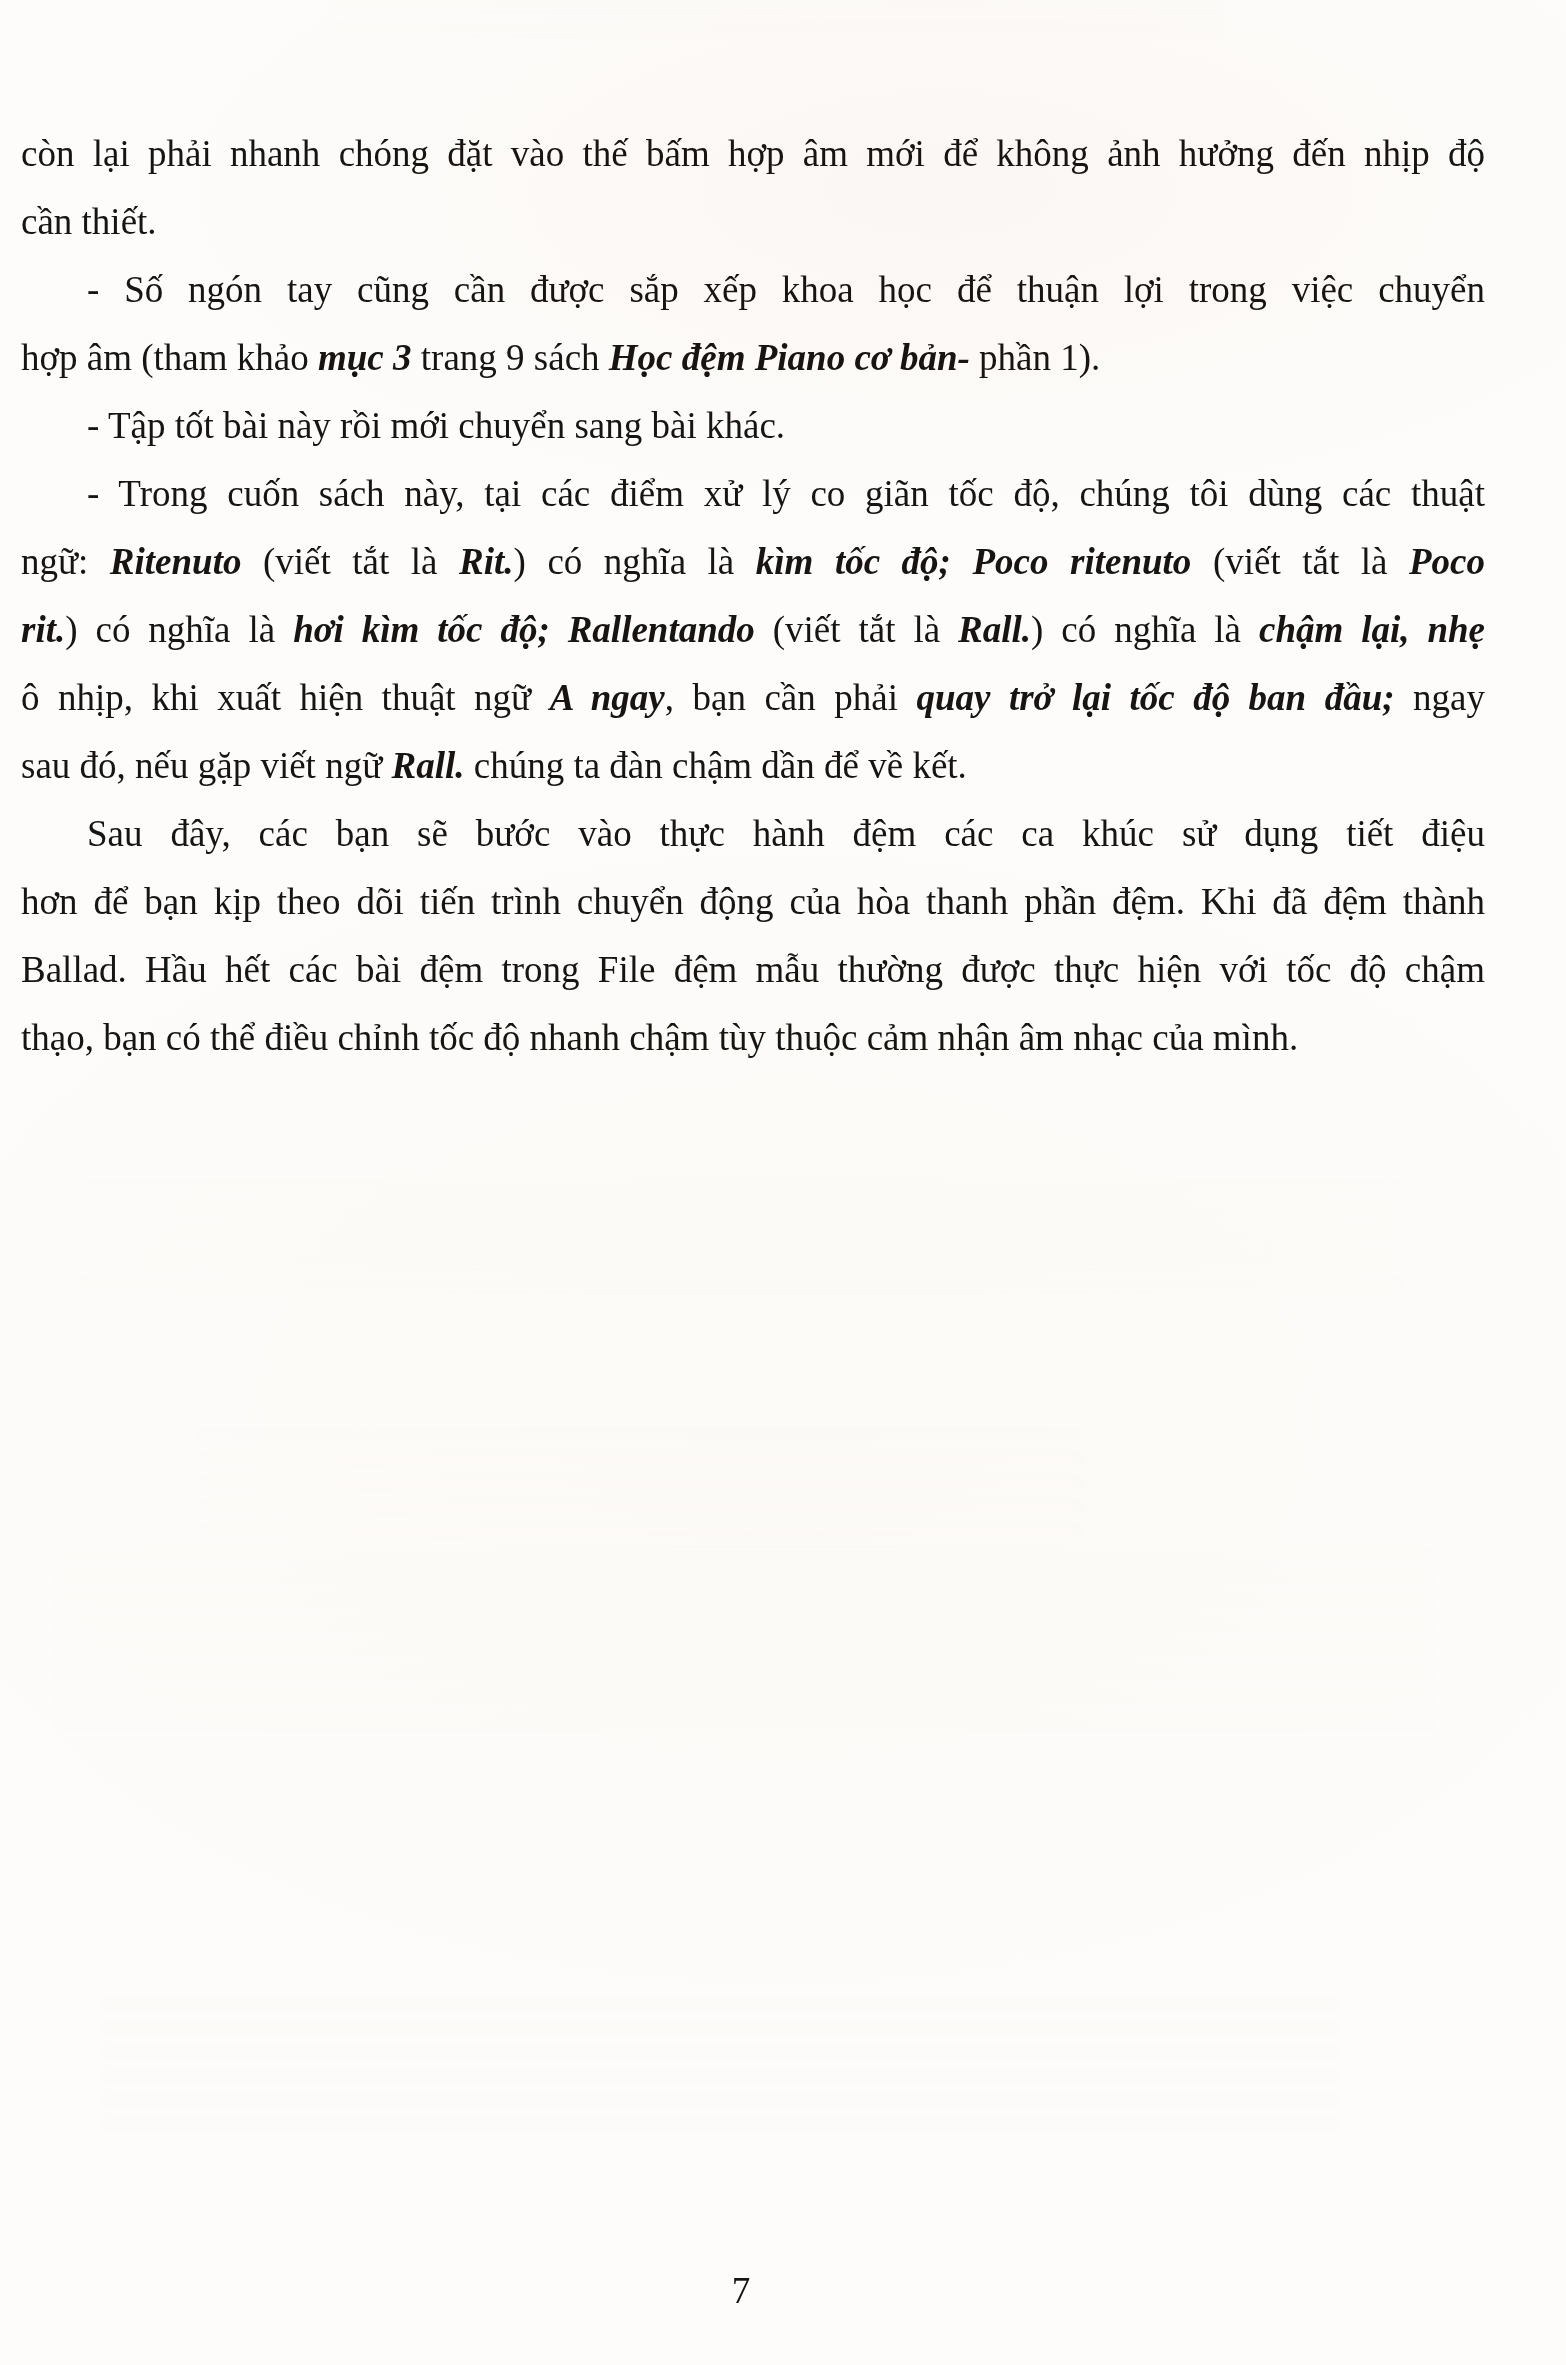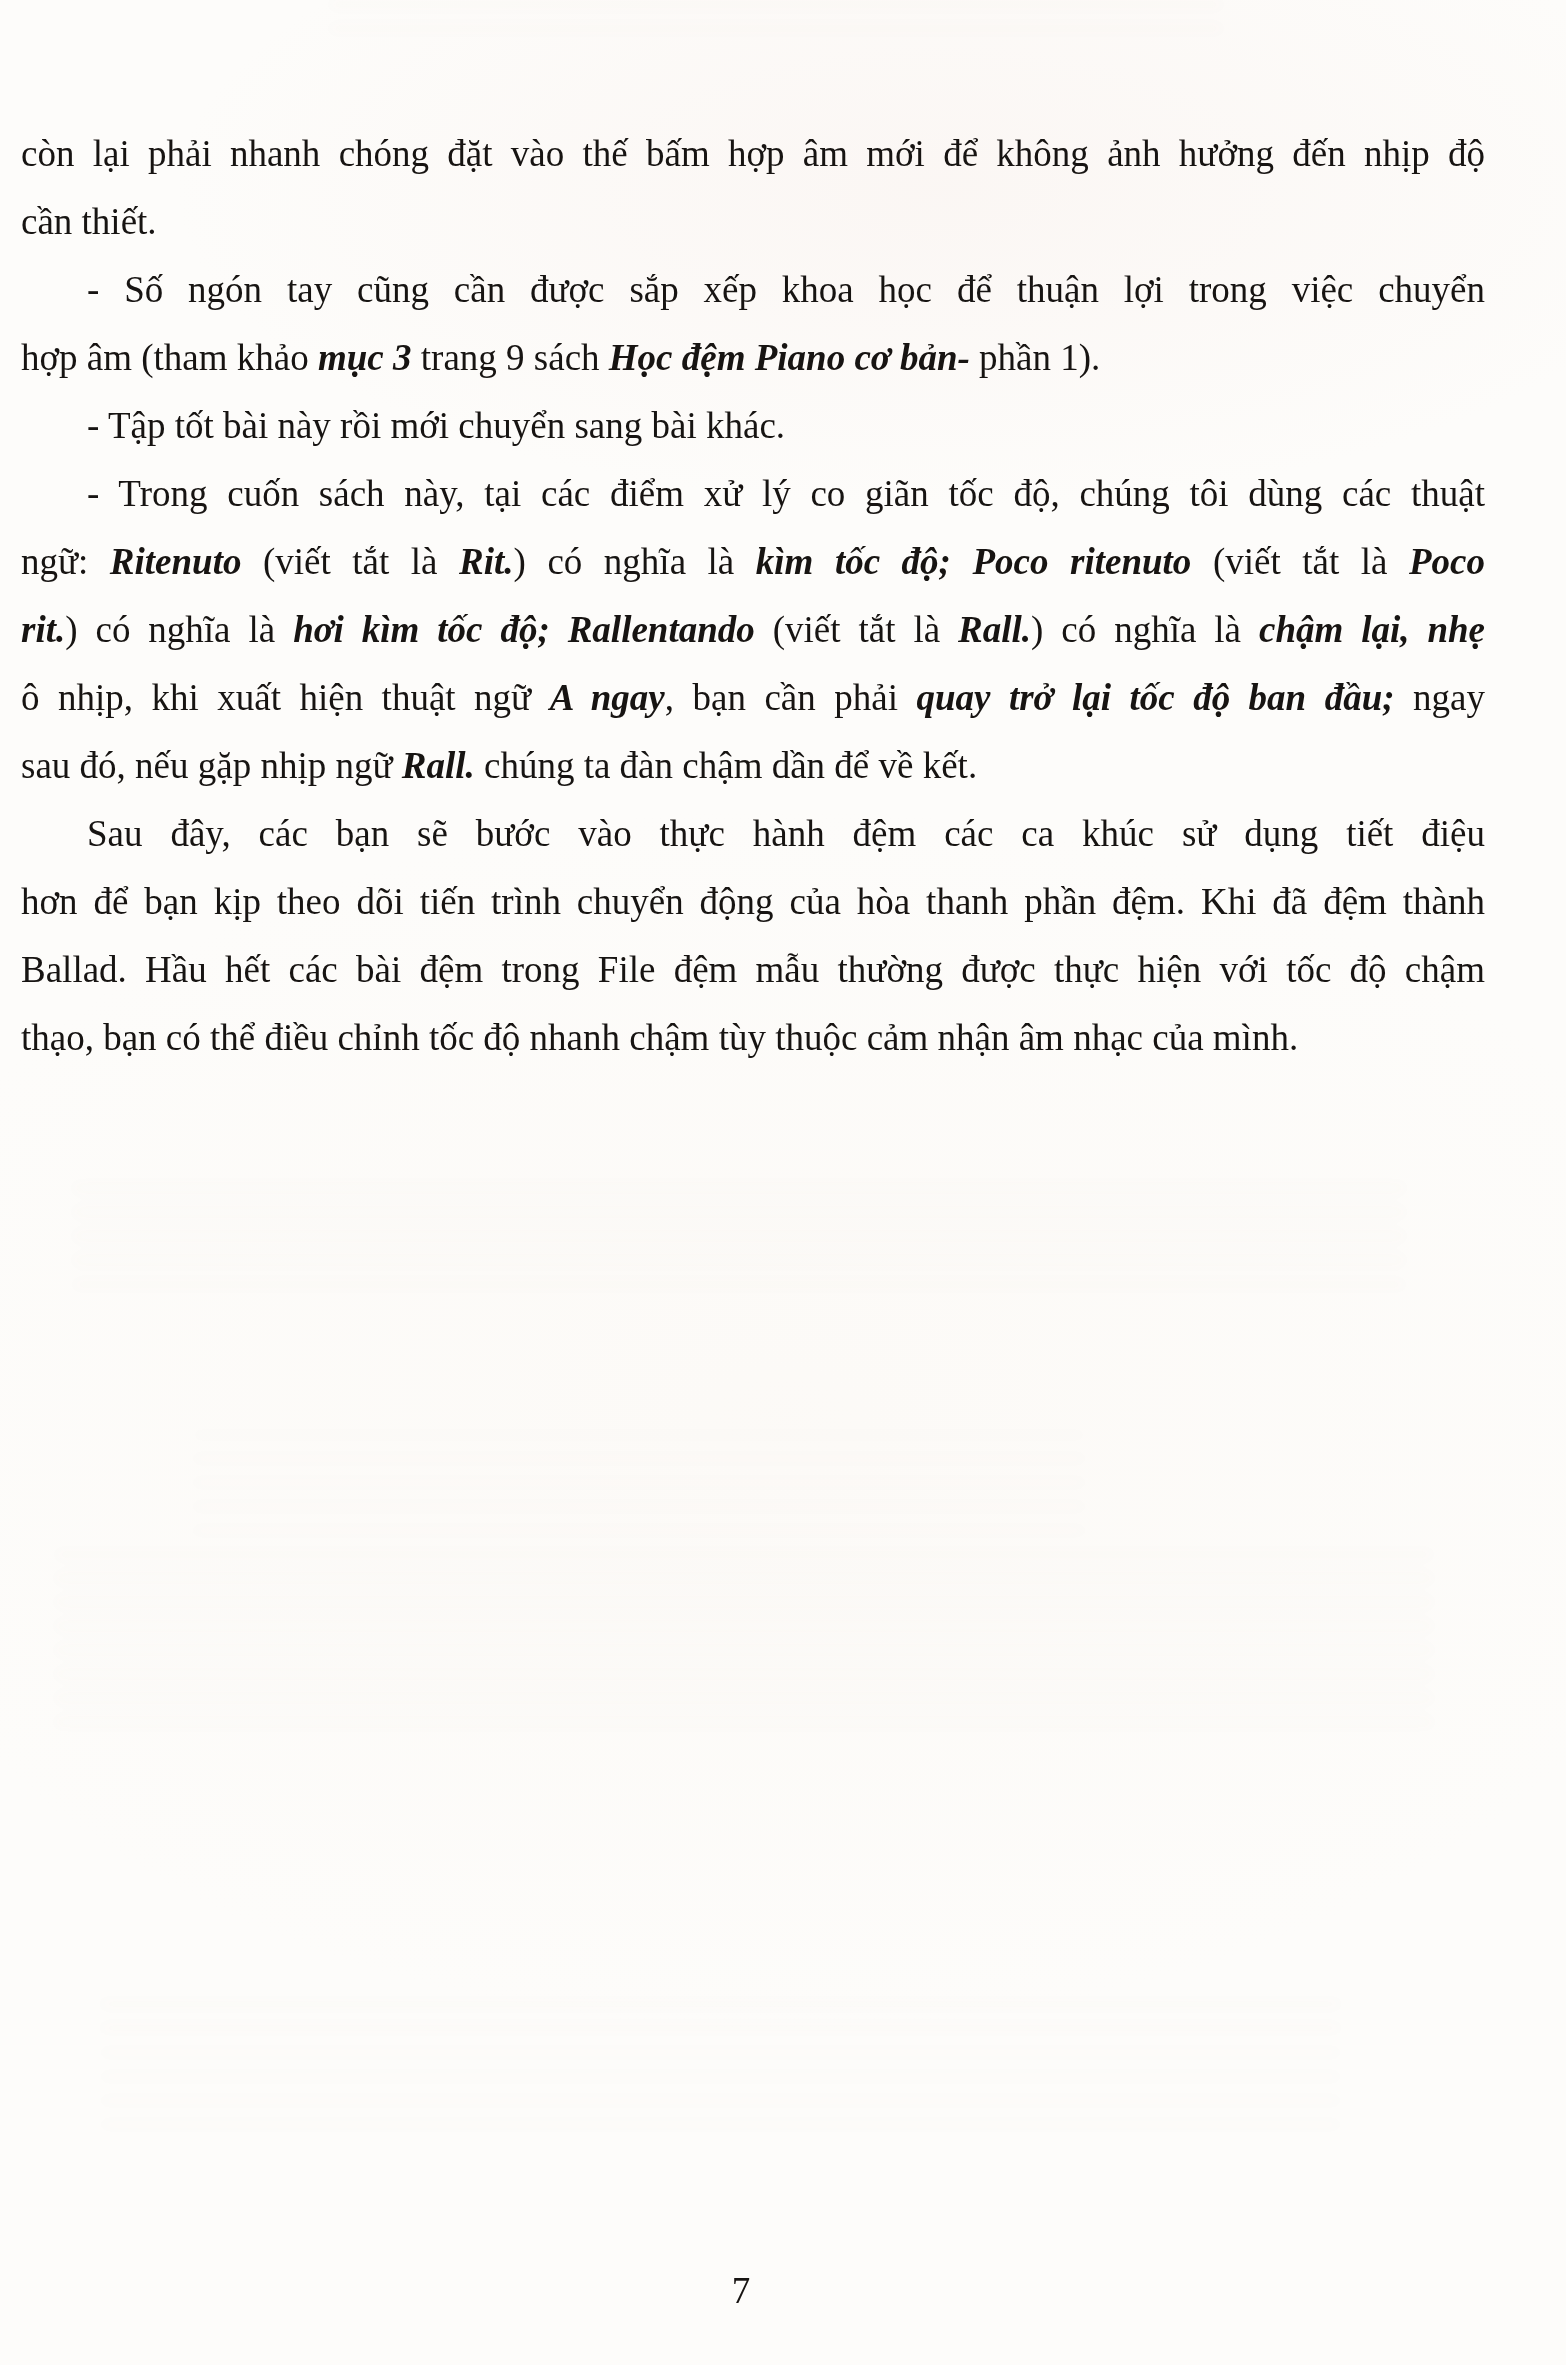--- a/index.html
+++ b/index.html
@@ -89,21 +89,21 @@
   <div class="text-block">
       <div class="line jl"><span class="seg r">còn lại phải nhanh chóng đặt vào thế bấm hợp âm mới để không ảnh hưởng đến nhịp độ</span></div>
       <div class="line"><span class="seg r">cần thiết.</span></div>
       <div class="line jl ind"><span class="seg r">- Số ngón tay cũng cần được sắp xếp khoa học để thuận lợi trong việc chuyển</span></div>
       <div class="line"><span class="seg r">hợp âm (tham khảo </span><span class="seg i">mục 3</span><span class="seg r"> trang 9 sách </span><span class="seg bi">Học đệm Piano cơ bản-</span><span class="seg r"> phần 1).</span></div>
       <div class="line ind"><span class="seg r">- Tập tốt bài này rồi mới chuyển sang bài khác.</span></div>
       <div class="line jl ind"><span class="seg r">- Trong cuốn sách này, tại các điểm xử lý co giãn tốc độ, chúng tôi dùng các thuật</span></div>
       <div class="line jl"><span class="seg r">ngữ: </span><span class="seg bi">Ritenuto</span><span class="seg r"> (viết tắt là </span><span class="seg bi">Rit.</span><span class="seg r">) có nghĩa là </span><span class="seg i">kìm tốc độ; </span><span class="seg bi">Poco ritenuto</span><span class="seg r"> (viết tắt là </span><span class="seg bi">Poco</span></div>
       <div class="line jl"><span class="seg bi">rit.</span><span class="seg r">) có nghĩa là </span><span class="seg i">hơi kìm tốc độ; </span><span class="seg bi">Rallentando</span><span class="seg r"> (viết tắt là </span><span class="seg bi">Rall.</span><span class="seg r">) có nghĩa là </span><span class="seg i">chậm lại, nhẹ</span></div>
       <div class="line jl"><span class="seg r">ô nhịp, khi xuất hiện thuật ngữ </span><span class="seg bi">A ngay</span><span class="seg r">, bạn cần phải </span><span class="seg i">quay trở lại tốc độ ban đầu;</span><span class="seg r"> ngay</span></div>
-      <div class="line"><span class="seg r">sau đó, nếu gặp nhịp ngữ </span><span class="seg bi">Rall.</span><span class="seg r"> chúng ta đàn chậm dần để về kết.</span></div>
+      <div class="line"><span class="seg r">sau đó, nếu gặp viết ngữ </span><span class="seg bi">Rall.</span><span class="seg r"> chúng ta đàn chậm dần để về kết.</span></div>
       <div class="line jl ind"><span class="seg r">Sau đây, các bạn sẽ bước vào thực hành đệm các ca khúc sử dụng tiết điệu</span></div>
       <div class="line jl"><span class="seg r">hơn để bạn kịp theo dõi tiến trình chuyển động của hòa thanh phần đệm. Khi đã đệm thành</span></div>
       <div class="line jl"><span class="seg r">Ballad. Hầu hết các bài đệm trong File đệm mẫu thường được thực hiện với tốc độ chậm</span></div>
       <div class="line"><span class="seg r">thạo, bạn có thể điều chỉnh tốc độ nhanh chậm tùy thuộc cảm nhận âm nhạc của mình.</span></div>
     </div>
 
   <div class="page-number">7</div>
 </div>
 
 

